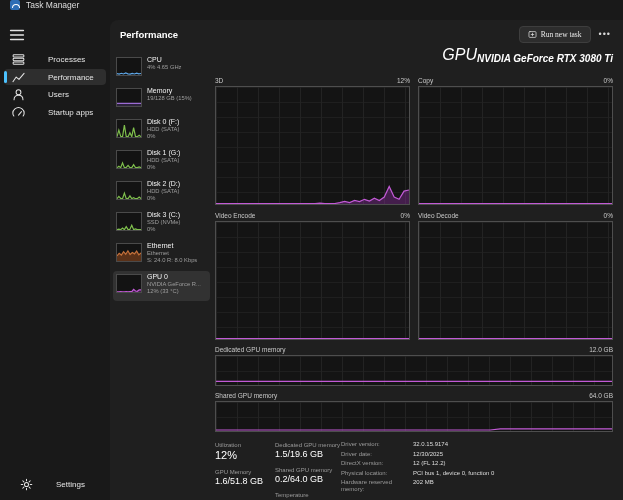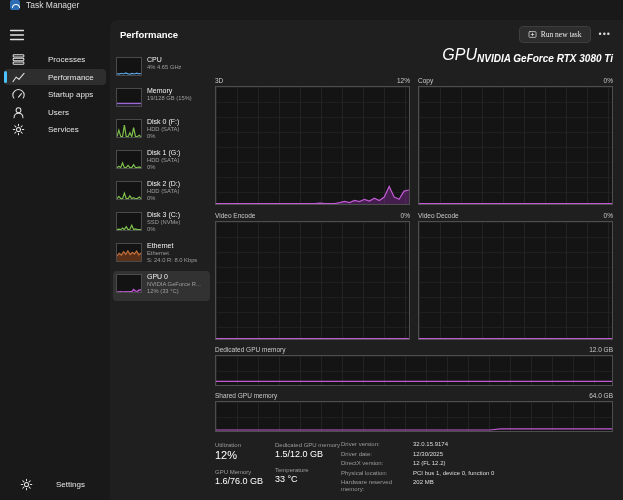--- a/index.html
+++ b/index.html
@@ -85,43 +85,34 @@
     <span class="nav-ico">
         <svg class="ico" viewBox="0 0 14 14">
           <polyline points="1,11.5 4.5,6.5 7.5,9 13,2.5"></polyline>
         </svg>
       </span>
     <span class="nav-label">Performance</span>
   </div>
   <div class="nav-item">
     <span class="nav-ico">
         <svg class="ico" viewBox="0 0 14 14">
+          <circle cx="7" cy="4.6" r="2.6"></circle>
+          <path d="M2.2,12.6 c0,-3 2.1,-4.8 4.8,-4.8 s4.8,1.8 4.8,4.8"></path>
+        </svg>
+      </span>
+    <span class="nav-label">Users</span>
+  </div>
+  <div class="nav-item">
+    <span class="nav-ico">
+        <svg class="ico" viewBox="0 0 14 14">
           <path d="M2,10.8 A5.9,5.9 0 1 1 12,10.8"></path>
           <path d="M7,9.8 L10.2,6"></path>
         </svg>
       </span>
     <span class="nav-label">Startup apps</span>
-  </div>
-  <div class="nav-item">
-    <span class="nav-ico">
-        <svg class="ico" viewBox="0 0 14 14">
-          <circle cx="7" cy="4.6" r="2.6"></circle>
-          <path d="M2.2,12.6 c0,-3 2.1,-4.8 4.8,-4.8 s4.8,1.8 4.8,4.8"></path>
-        </svg>
-      </span>
-    <span class="nav-label">Users</span>
-  </div>
-  <div class="nav-item">
-    <span class="nav-ico">
-        <svg class="ico" viewBox="0 0 14 14">
-          <circle cx="7" cy="7" r="2.2"></circle>
-          <path d="M11,7 H12.7 M9.83,9.83 L11.03,11.03 M7,11 V12.7 M4.17,9.83 L2.97,11.03 M3,7 H1.3 M4.17,4.17 L2.97,2.97 M7,3 V1.3 M9.83,4.17 L11.03,2.97"></path>
-        </svg>
-      </span>
-    <span class="nav-label">Services</span>
   </div>
 </nav>
 
 <div class="nav-item settings-item">
   <span class="nav-ico">
       <svg class="ico" viewBox="0 0 14 14">
         <circle cx="7" cy="7" r="2.2"></circle>
         <path d="M11,7 H12.7 M9.83,9.83 L11.03,11.03 M7,11 V12.7 M4.17,9.83 L2.97,11.03 M3,7 H1.3 M4.17,4.17 L2.97,2.97 M7,3 V1.3 M9.83,4.17 L11.03,2.97"></path>
       </svg>
     </span>
@@ -323,27 +314,31 @@
     </div>
 
     <div class="stats">
       <div class="col1">
         <div class="stat">
             <div class="stat-label">Utilization</div>
             <div class="stat-big">12%</div>
           </div>
         <div class="stat">
             <div class="stat-label">GPU Memory</div>
-            <div class="stat-mid">1.6/76.0 GB</div>
+            <div class="stat-mid">1.6/51.8 GB</div>
           </div>
       </div>
       <div class="col2">
         <div class="stat">
             <div class="stat-label">Dedicated GPU memory</div>
-            <div class="stat-mid">1.5/12.0 GB</div>
+            <div class="stat-mid">1.5/19.6 GB</div>
+          </div>
+        <div class="stat">
+            <div class="stat-label">Shared GPU memory</div>
+            <div class="stat-mid">0.2/64.0 GB</div>
           </div>
         <div class="stat">
             <div class="stat-label">Temperature</div>
             <div class="stat-mid">33 °C</div>
           </div>
       </div>
       <div class="col3">
         <div class="kv">
             <span class="k">Driver version:</span>
             <span class="v">32.0.15.9174</span>

